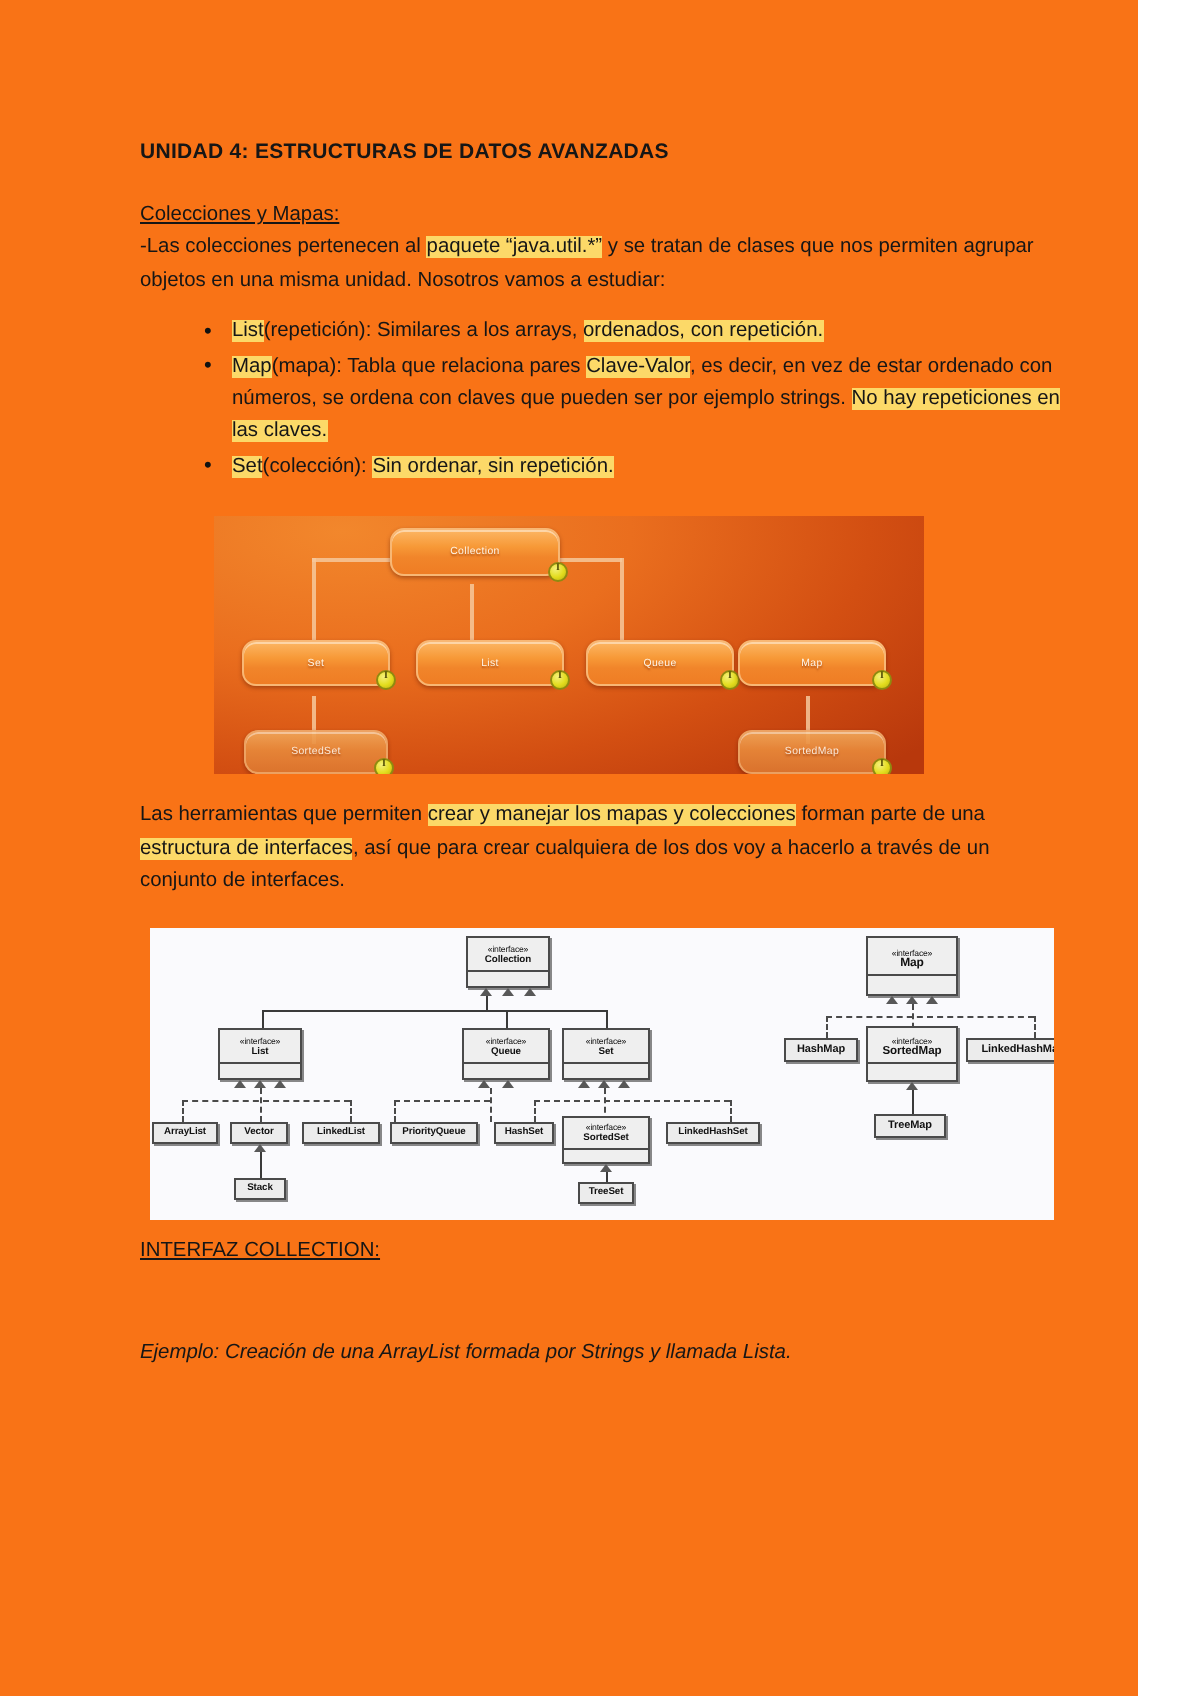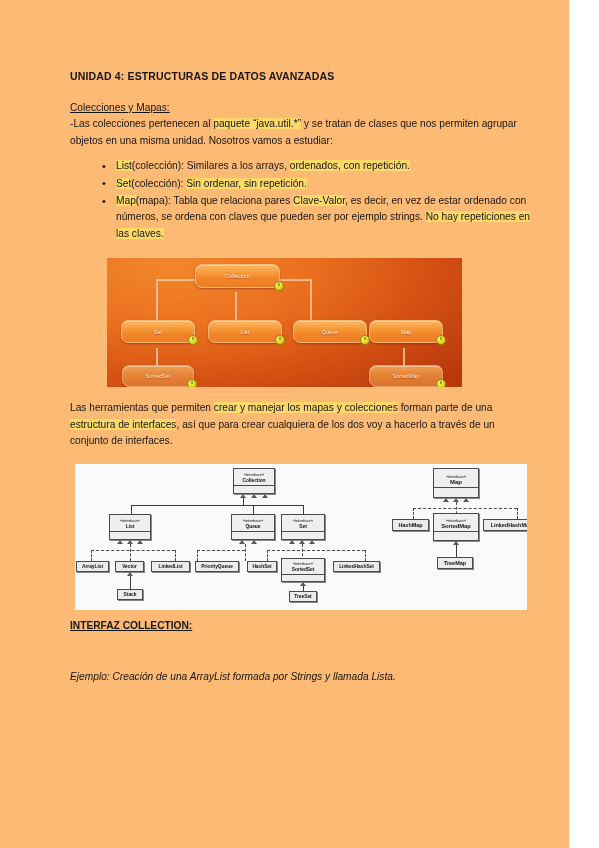--- a/index.html
+++ b/index.html
@@ -13,21 +13,21 @@
     position: relative;
     font-family: "Liberation Sans", sans-serif;
     color: #161616;
     overflow: hidden;
   }
   .page {
     position: absolute;
     left: 0; top: 0;
     width: 569px;
     height: 848px;
-    background: #fdba74;
+    background: #f97316;
   }
   .content {
     position: absolute;
     left: 70px;
     top: 70px;
     width: 462px;
   }
 
   
   .doc-title {
@@ -196,23 +196,23 @@
   <div class="content">
 
     <h1 class="doc-title">UNIDAD 4: ESTRUCTURAS DE DATOS AVANZADAS</h1>
 
     <div class="para">
       <span class="u-head">Colecciones y Mapas:</span>
     </div>
     <div class="para"><span>-Las colecciones pertenecen al </span><span class="hl">paquete “java.util.*”</span><span> y se tratan de clases que nos permiten agrupar objetos en una misma unidad. Nosotros vamos a estudiar:</span></div>
 
     <ul class="bullets">
-      <li><span class="hl">List</span><span>(colección): Similares a los arrays, </span><span class="hl">ordenados, con repetición.</span></li>
+      <li><span class="hl">List</span><span>(repetición): Similares a los arrays, </span><span class="hl">ordenados, con repetición.</span></li>
+      <li><span class="hl">Map</span><span>(mapa): Tabla que relaciona pares </span><span class="hl">Clave-Valor</span><span>, es decir, en vez de estar ordenado con números, se ordena con claves que pueden ser por ejemplo strings. </span><span class="hl">No hay repeticiones en las claves.</span></li>
       <li><span class="hl">Set</span><span>(colección): </span><span class="hl">Sin ordenar, sin repetición.</span></li>
-      <li><span class="hl">Map</span><span>(mapa): Tabla que relaciona pares </span><span class="hl">Clave-Valor</span><span>, es decir, en vez de estar ordenado con números, se ordena con claves que pueden ser por ejemplo strings. </span><span class="hl">No hay repeticiones en las claves.</span></li>
     </ul>
 
     <div class="orange-fig">
 
       <div class="oline" style="left:49px; top:21px; width:155px; height:1.5px;"></div>
       <div class="oline" style="left:49px; top:21px; width:1.5px; height:43px;"></div>
       <div class="oline" style="left:128px; top:34px; width:1.5px; height:30px;"></div>
       <div class="oline" style="left:203px; top:21px; width:1.5px; height:43px;"></div>
       <div class="oline" style="left:49px; top:90px; width:1.5px; height:24px;"></div>
       <div class="oline" style="left:296px; top:90px; width:1.5px; height:24px;"></div>
@@ -358,21 +358,21 @@
 
       <div class="ubox" style="left:408px; top:55px; width:57px; height:12px; font-size:5.5px;">LinkedHashMap</div>
 
       <div class="tri" style="left:378px; top:77px;"></div>
       <div class="uline" style="left:381px; top:81px; width:1px; height:12px;"></div>
       <div class="ubox" style="left:362px; top:93px; width:36px; height:12px; font-size:5.5px;">TreeMap</div>
     </div>
 
     <div class="gap-s"></div>
     <div class="para">
-      <span class="u-head" style="font-weight:bold;">INTERFAZ COLLECTION:</span>
+      <span class="u-head" style="font-weight:normal;">INTERFAZ COLLECTION:</span>
     </div>
 
     <div class="gap-l"></div>
 
     <div class="gap-l"></div>
     <div class="para italic">Ejemplo: Creación de una ArrayList formada por Strings y llamada Lista.</div>
 
   </div>
 </div>
 

